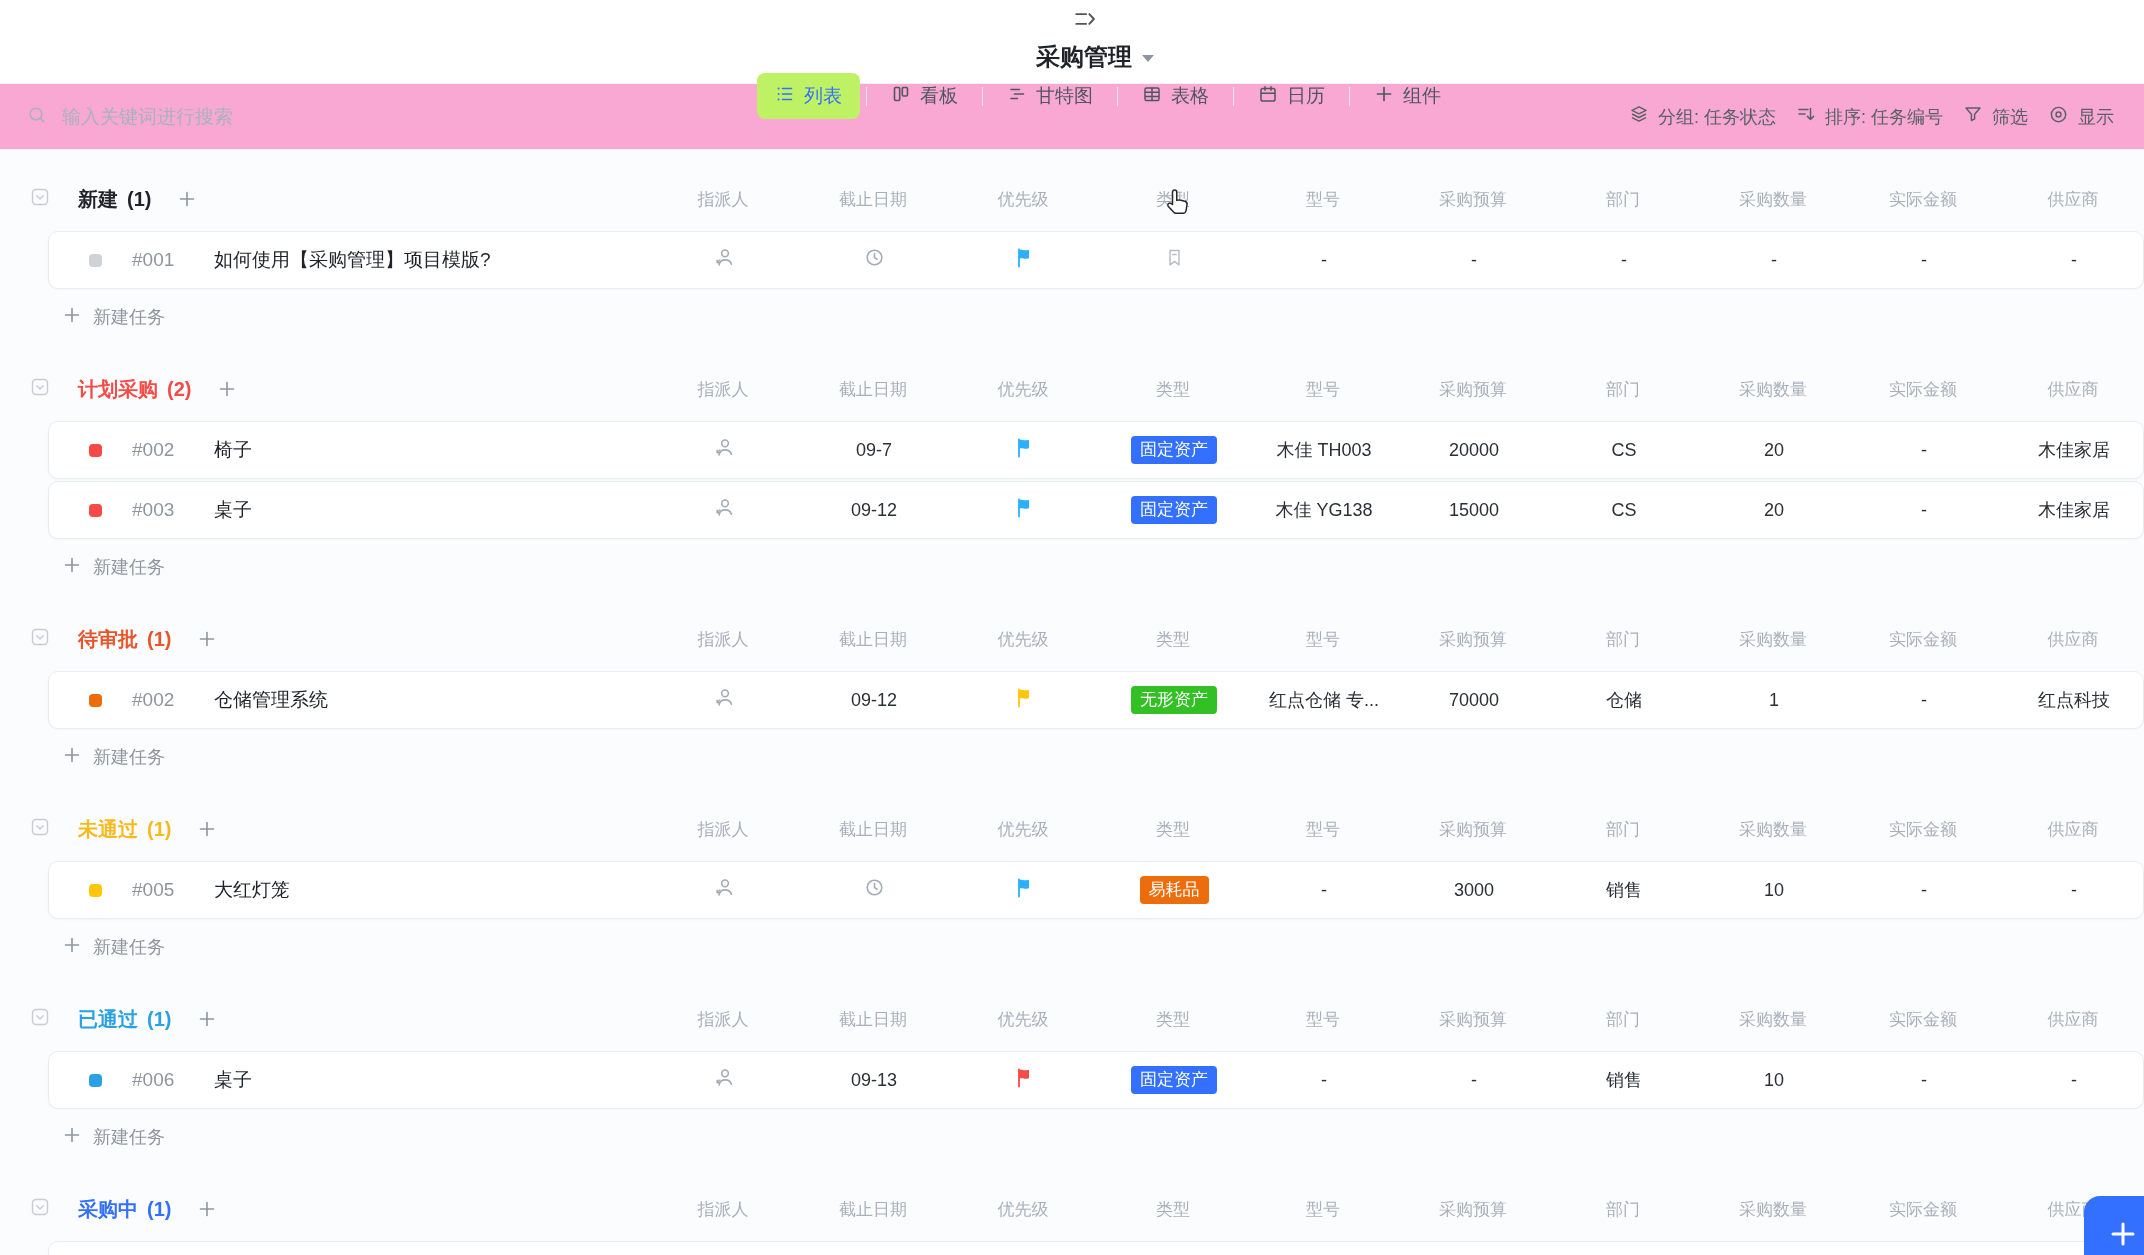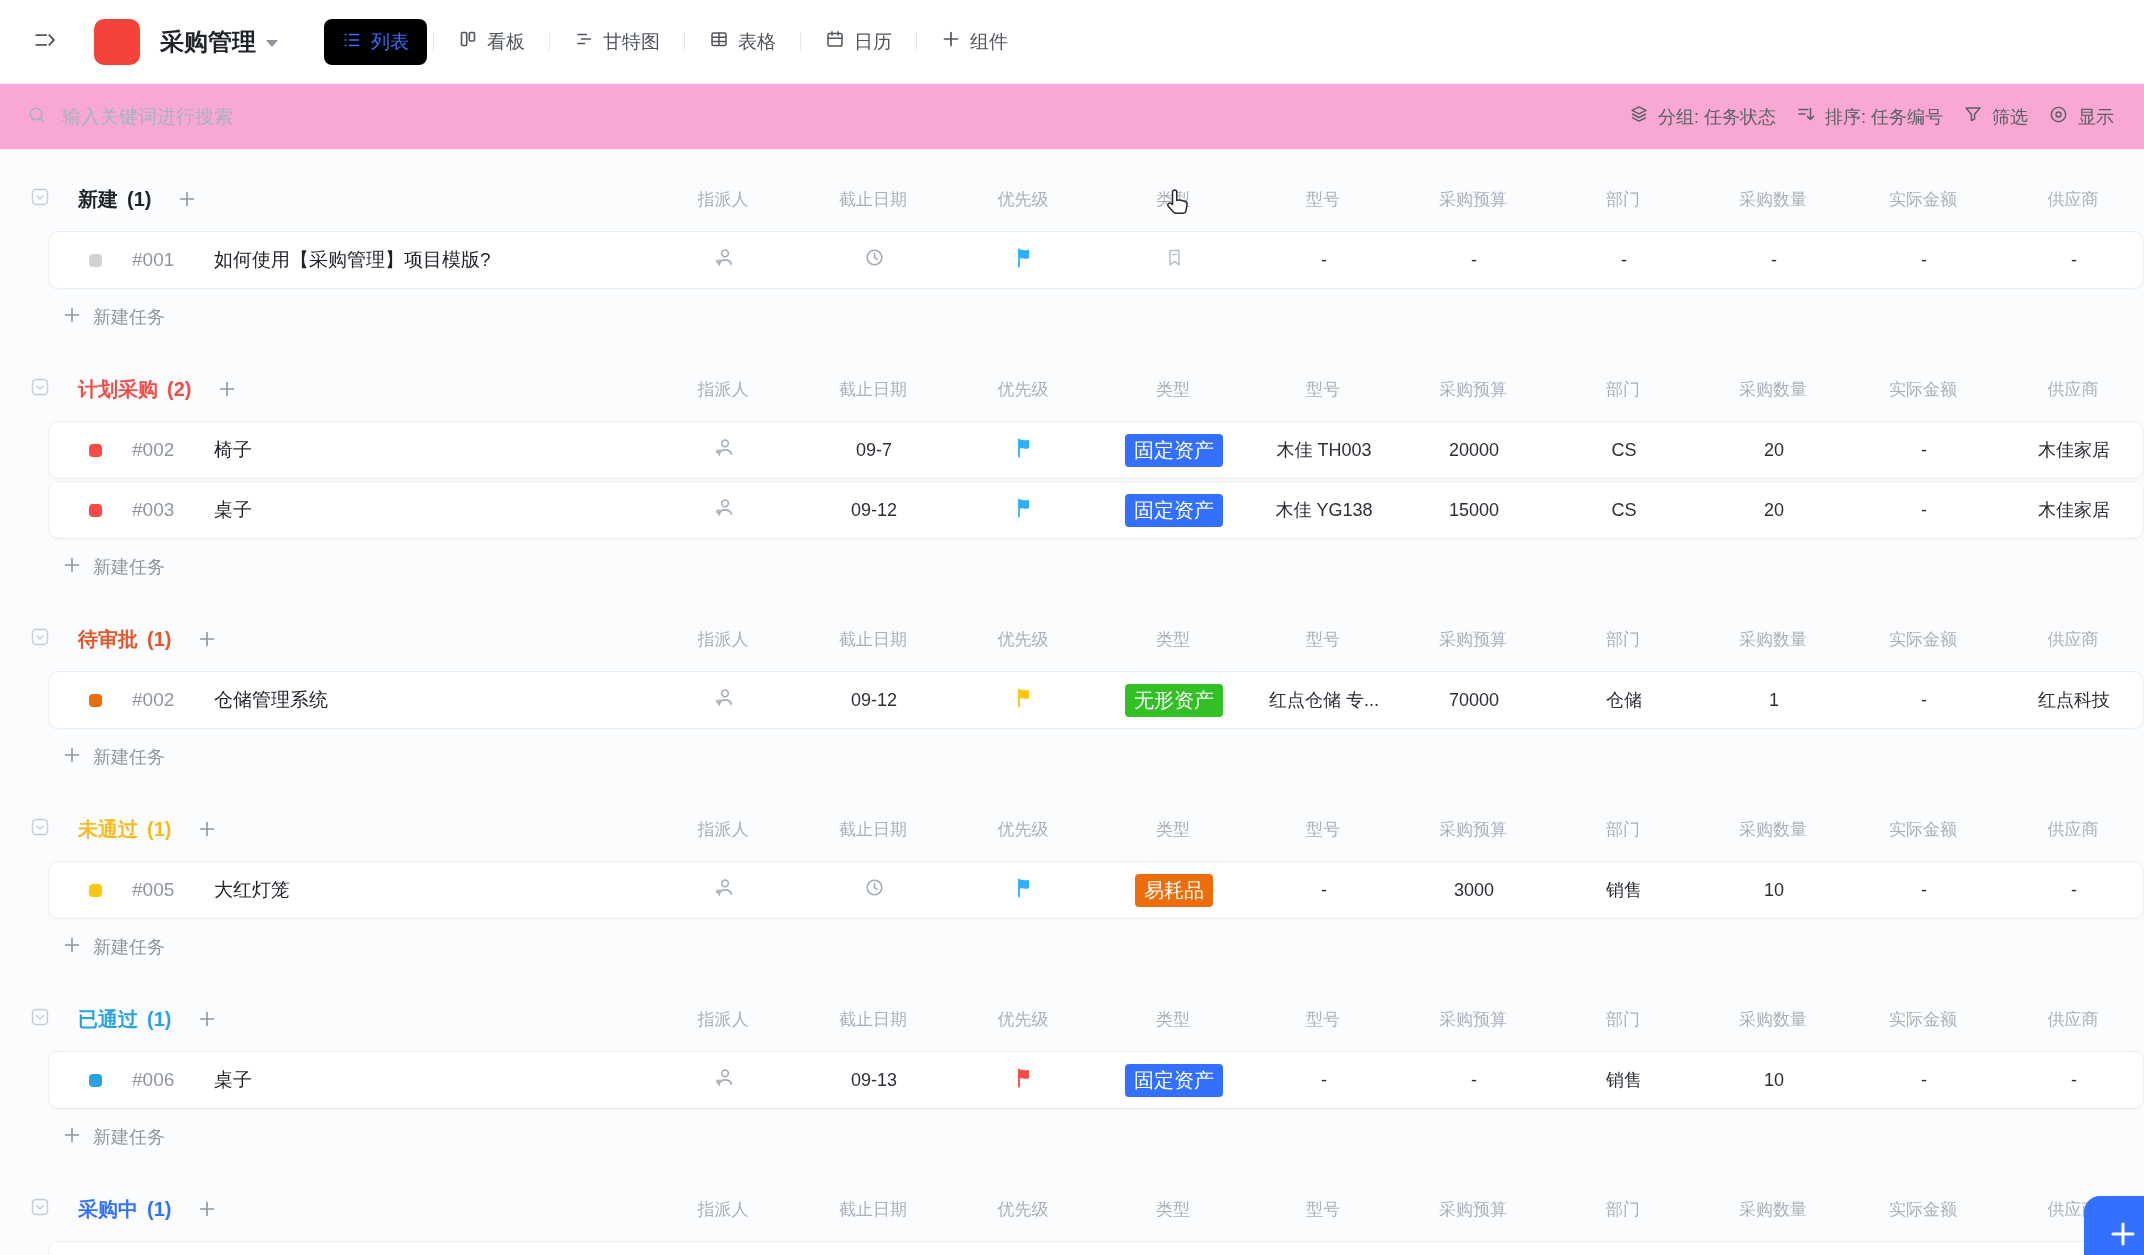--- a/index.html
+++ b/index.html
@@ -4,31 +4,31 @@
 <style>
   * { box-sizing: border-box; }
   html,body { margin:0; padding:0; }
   body {
     width:2144px; height:1255px; overflow:hidden; position:relative;
     background:#ffffff; color:#1f2329;
     font-family:"Liberation Sans","DejaVu Sans",sans-serif;
   }
   
   .topbar { height:84px; display:flex; align-items:center; padding-left:26px;
-            border-bottom:1px solid #eff1f4; background:#fff; }
+            border-bottom:1px solid #eff1f4; background:#fff;flex-direction:column; }
   .icon-btn { background:none; border:none; padding:6px; cursor:pointer; display:flex; align-items:center; }
   .app-icon { width:46px; height:46px; border-radius:10px; background:#f5433c; margin-left:30px; cursor:pointer; }
   .title-wrap { display:flex; align-items:center; margin-left:20px; cursor:pointer; }
   .page-title { font-size:24px; font-weight:bold; color:#1f2329; }
   .caret { width:0; height:0; border-left:6px solid transparent; border-right:6px solid transparent;
            border-top:7px solid #8f959e; margin-left:10px; margin-top:3px; }
   .tabs { display:flex; align-items:center; margin-left:46px; }
   .tab { display:flex; align-items:center; gap:9px; padding:10px 18px; border-radius:8px;
          font-size:19px; color:#51565d; cursor:pointer; white-space:nowrap; }
-  .tab.active { background:#000000; color:#3370ff;align-items:flex-end; }
+  .tab.active { background:#bef264; color:#3370ff;align-items:flex-end; }
   .tab-sep { width:1px; height:19px; background:#e4e6ea; margin:0 6px; }
   
   .toolbar { height:66px; display:flex; align-items:center; padding:0 30px 0 26px;
              border-bottom:1px solid #f0f2f5; background:#f9a8d4; }
   .search { display:flex; align-items:center; gap:12px; flex:1; }
   .search input { border:none; outline:none; background:transparent; font-size:19px; width:640px; color:#1f2329; }
   .search input::placeholder { color:#a9b2bc; }
   .controls { display:flex; align-items:center; gap:20px; font-size:18px; color:#5a6066; }
   .control { display:flex; align-items:center; gap:9px; cursor:pointer; white-space:nowrap; }
   
@@ -44,21 +44,21 @@
   .cards { display:flex; flex-direction:column; gap:2px; margin-top:8px; }
   .task-card { margin-left:48px; height:58px; background:#fff; border:1px solid #e9edf2;
                border-radius:10px; display:flex; align-items:center; overflow:hidden;
                box-shadow:0 1px 2px rgba(31,35,41,.03); cursor:pointer; }
   .task-card .lead { flex:0 0 600px; display:flex; align-items:center; padding-left:40px; overflow:hidden; }
   .dot { width:13px; height:13px; border-radius:4px; flex:0 0 13px; margin-right:30px; }
   .t-id { font-size:19px; color:#8f959e; width:74px; flex:0 0 74px; }
   .t-title { font-size:19px; color:#1f2329; margin-left:8px; white-space:nowrap; }
   .cell { flex:0 0 150px; display:flex; justify-content:center; align-items:center;
           font-size:18px; color:#2b2f36; white-space:nowrap; }
-  .badge { padding:3px 9px; border-radius:4px; color:#fff; font-size:20px; line-height:1.35; }
+  .badge { padding:3px 9px; border-radius:4px; color:#fff; font-size:17px; line-height:1.35; }
   .add-task { height:44px; margin-top:6px; margin-left:62px; display:flex; align-items:center;
               gap:11px; color:#8f959e; font-size:18px; cursor:pointer; width:fit-content; }
   
   .fab { position:absolute; left:2084px; top:1196px; width:78px; height:78px; border-radius:16px;
          background:#3370ff; border:none; display:flex; align-items:center; justify-content:center; cursor:pointer; }
   .cursor { position:absolute; left:1163px; top:187px; z-index:50; pointer-events:none; }
 </style>
 </head>
 <body>
 

